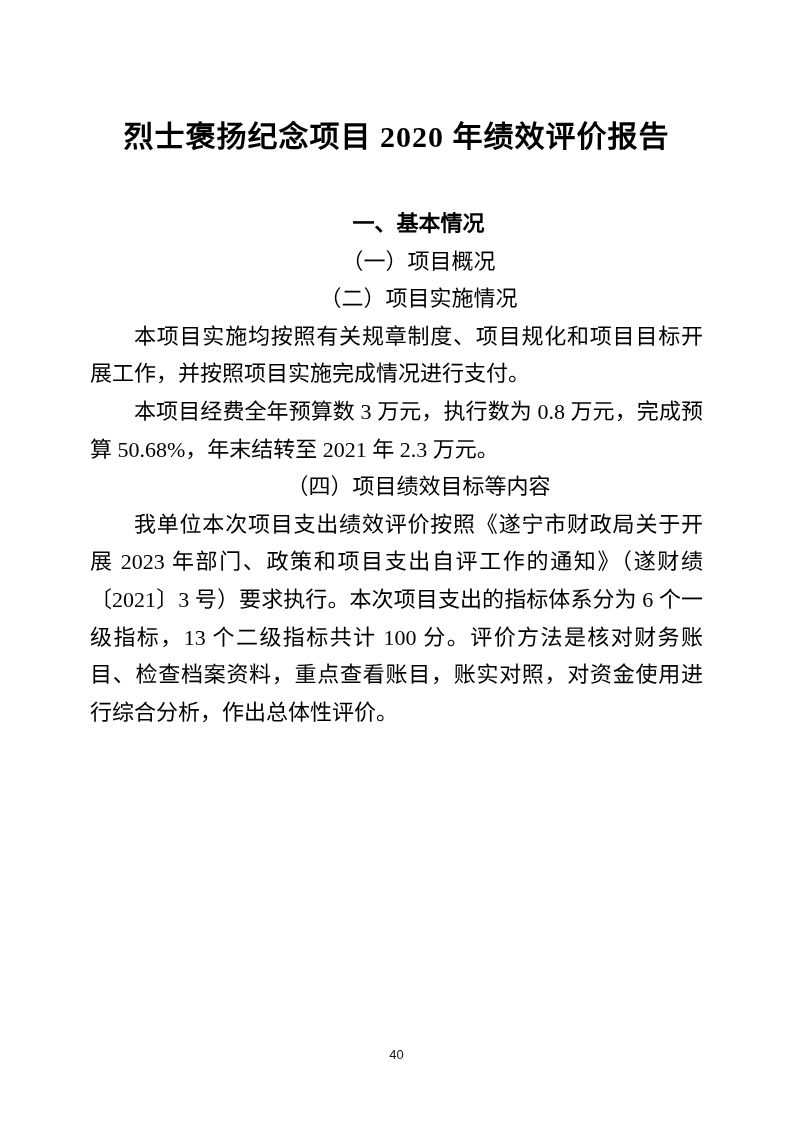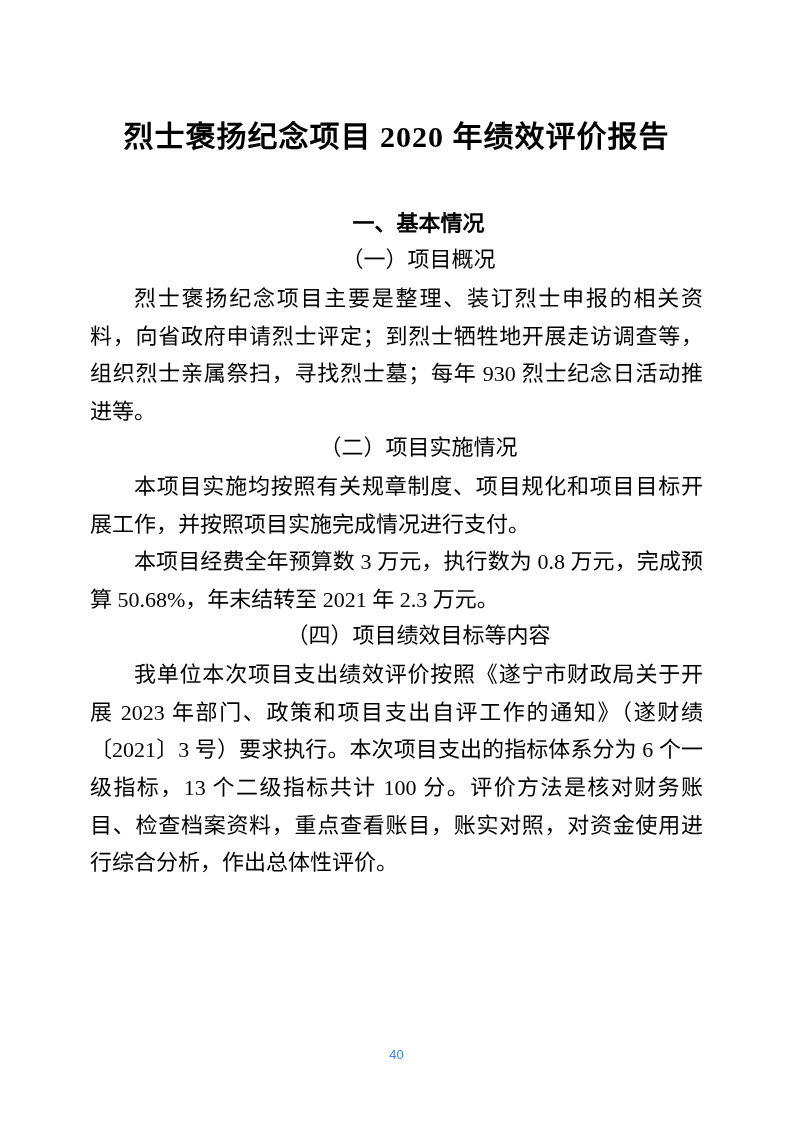--- a/index.html
+++ b/index.html
@@ -32,50 +32,49 @@
     font-size: 22px;
     line-height: 37.6px;
     text-indent: 2em;
     text-align: center;
   }
   .h1 {
     font-family: "Liberation Sans", "DejaVu Sans", sans-serif;
     font-weight: bold;
   }
   .h2 {
-    font-family: Liberation Mono, monospace;
+    font-family: Liberation Serif, serif;
     font-weight: normal;
   }
   .p {
     font-family: "Liberation Serif", "DejaVu Serif", serif;
     text-align: justify;
     text-justify: inter-ideograph;
   }
   .page-number {
     position: absolute;
     top: 1036px;
     left: 0;
     right: 0;
     text-align: center;
     font-family: "Liberation Sans", "DejaVu Sans", sans-serif;
     font-size: 13px;
     line-height: 16px;
-    color: #3b82f6;
+    color: #0f172a;
   }
 </style>
 </head>
 <body>
 
 <div class="page">
   <div class="content">
     <div class="doc-title">烈士褒扬纪念项目 2020 年绩效评价报告</div>
 
     <div class="block h1">一、基本情况</div>
     <div class="block h2">（一）项目概况</div>
-    <div class="block p">烈士褒扬纪念项目主要是整理、装订烈士申报的相关资料，向省政府申请烈士评定；到烈士牺牲地开展走访调查等，组织烈士亲属祭扫，寻找烈士墓；每年 930 烈士纪念日活动推进等。</div>
     <div class="block h2">（二）项目实施情况</div>
     <div class="block p">本项目实施均按照有关规章制度、项目规化和项目目标开展工作，并按照项目实施完成情况进行支付。</div>
     <div class="block p">本项目经费全年预算数 3 万元，执行数为 0.8 万元，完成预算 50.68%，年末结转至 2021 年 2.3 万元。</div>
     <div class="block h2">（四）项目绩效目标等内容</div>
     <div class="block p">我单位本次项目支出绩效评价按照《遂宁市财政局关于开展 2023 年部门、政策和项目支出自评工作的通知》（遂财绩〔2021〕3 号）要求执行。本次项目支出的指标体系分为 6 个一级指标，13 个二级指标共计 100 分。评价方法是核对财务账目、检查档案资料，重点查看账目，账实对照，对资金使用进行综合分析，作出总体性评价。</div>
   </div>
 
   <div class="page-number">40</div>
 </div>
 

